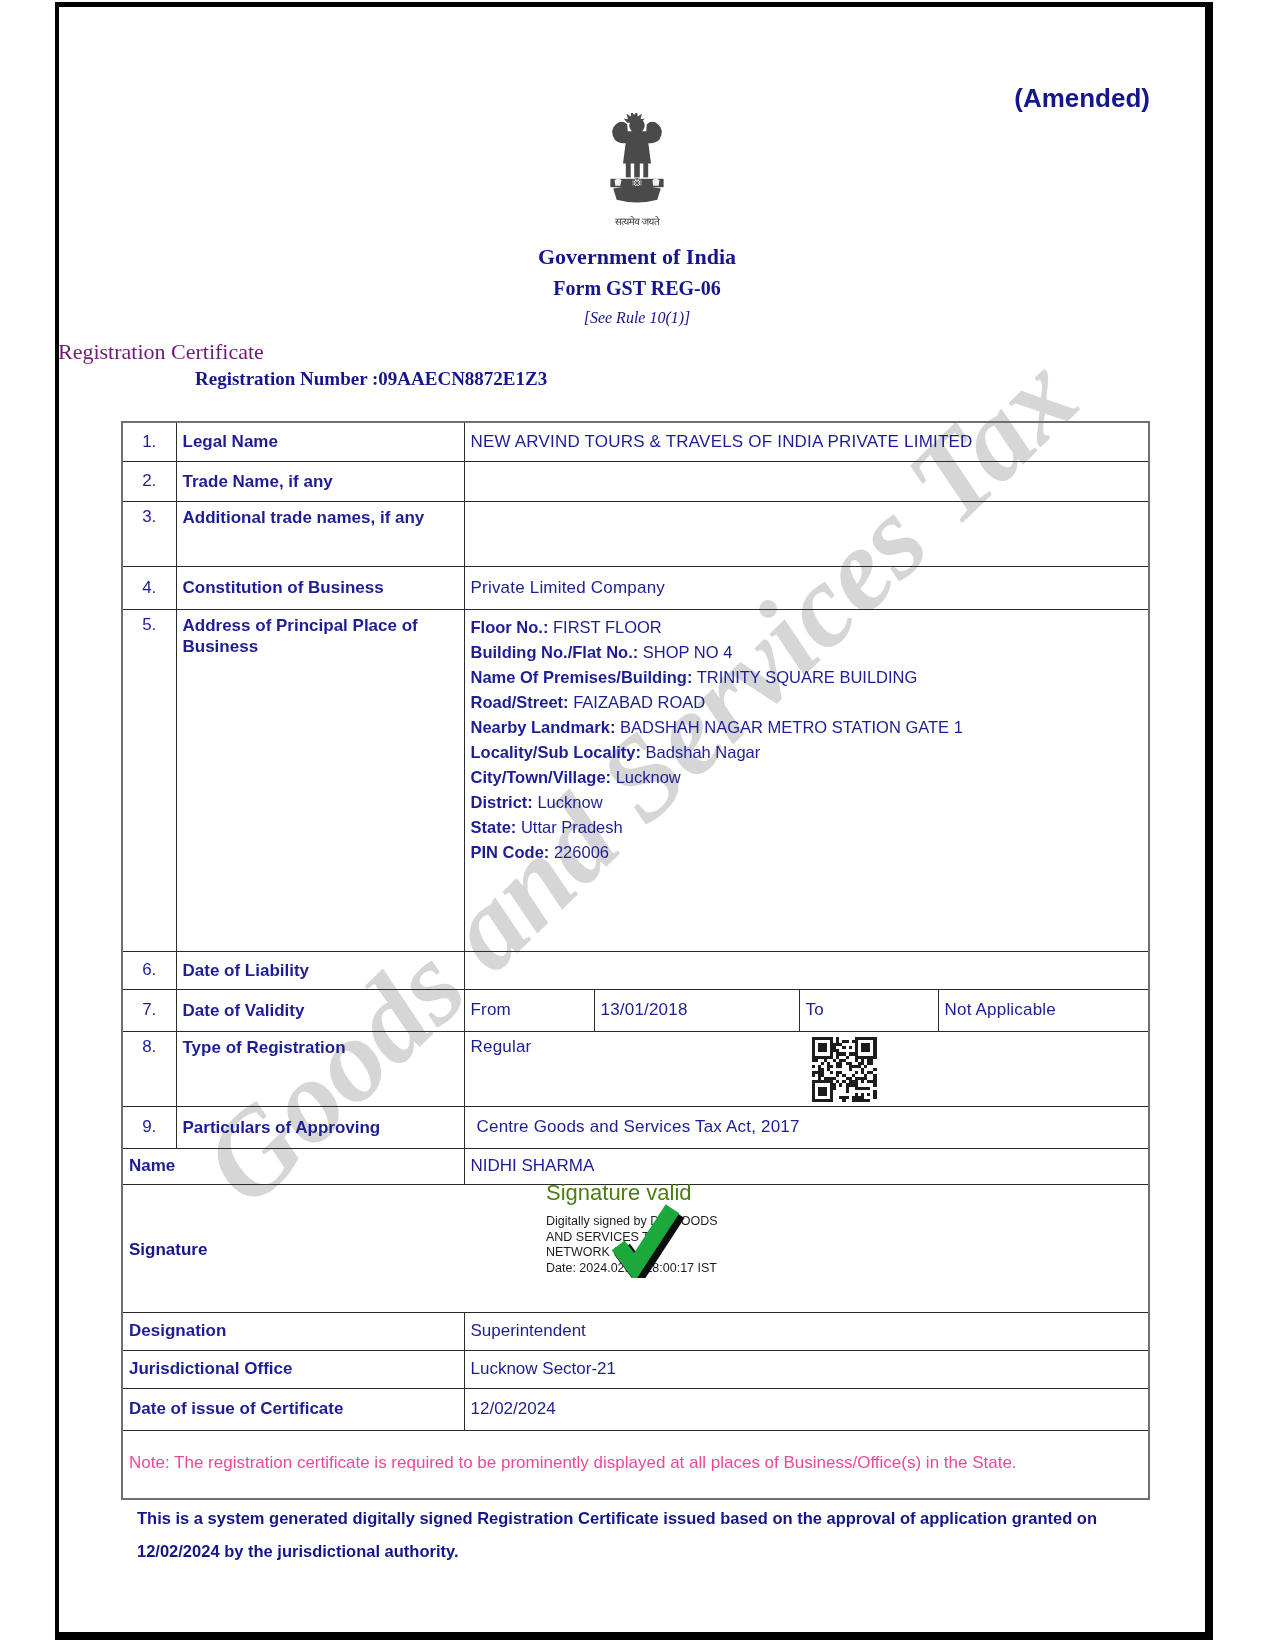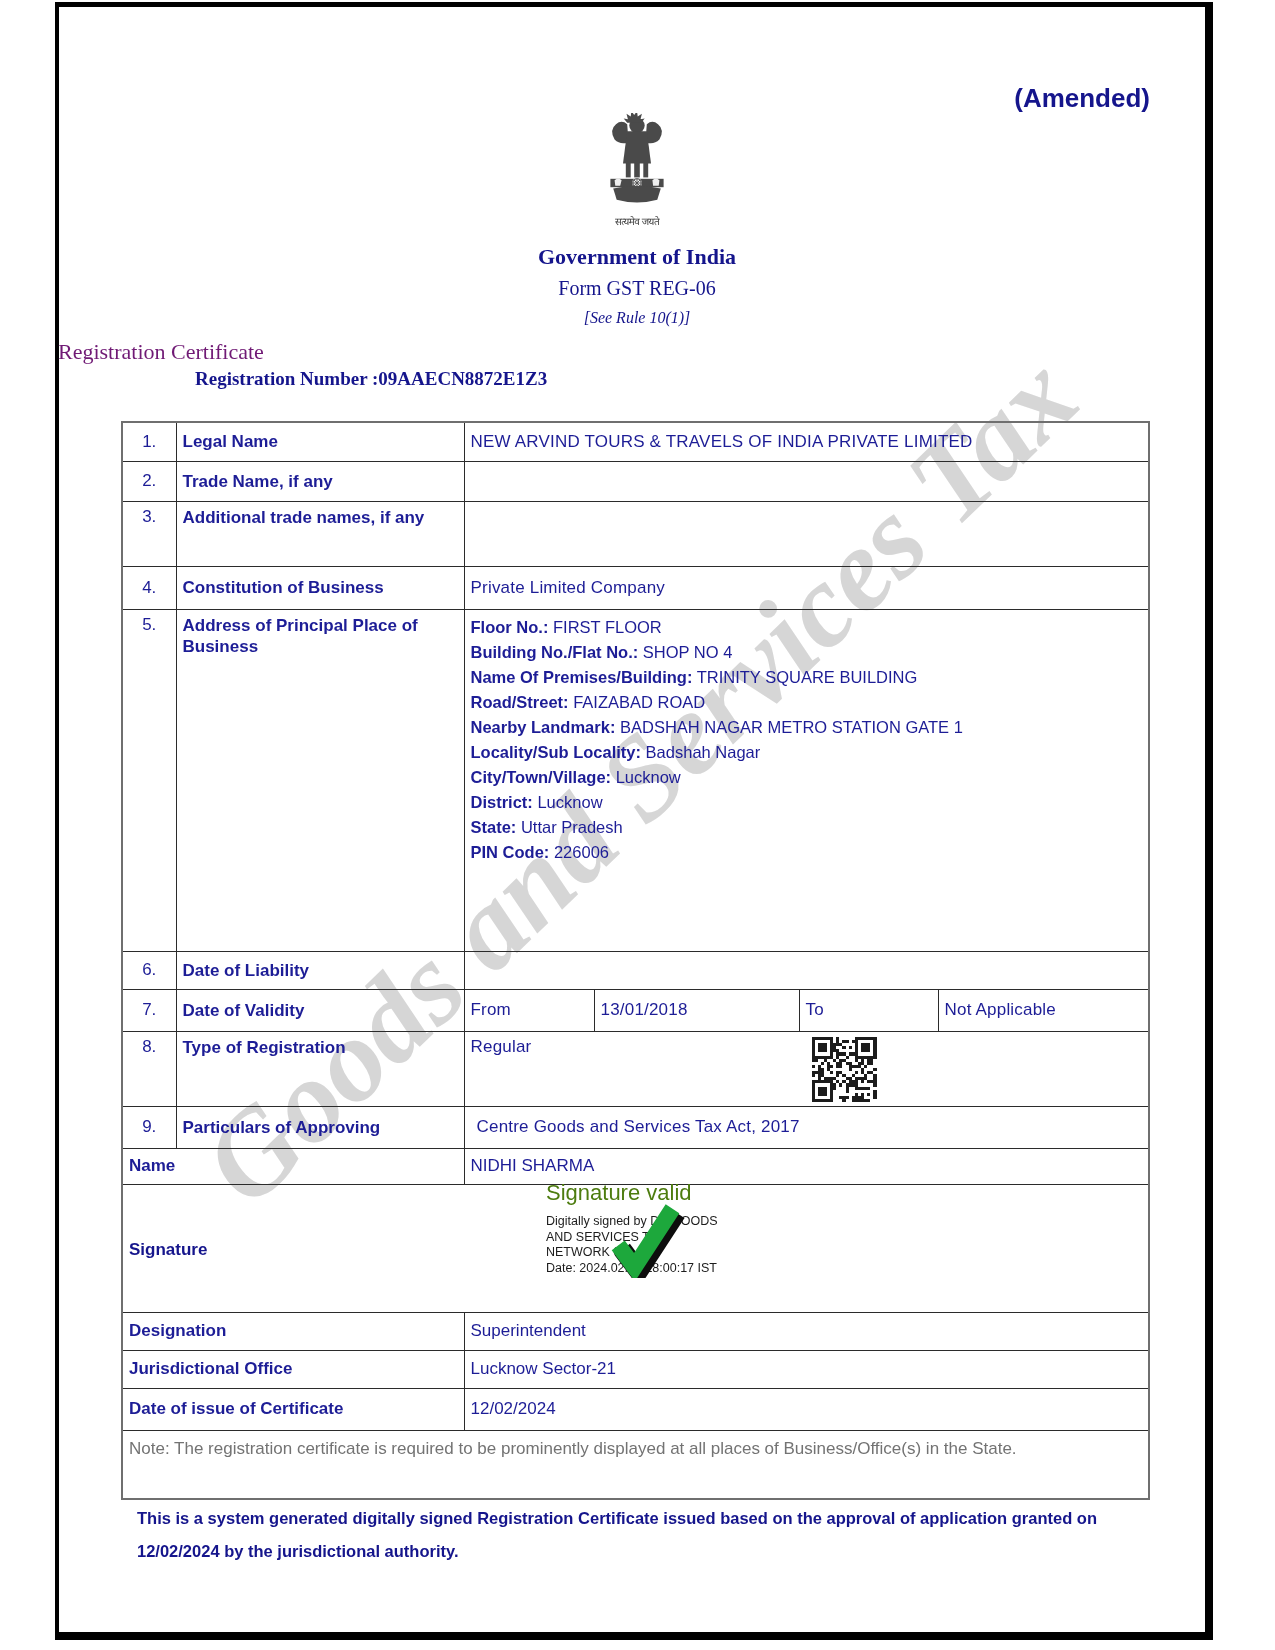--- a/index.html
+++ b/index.html
@@ -14,21 +14,21 @@
              font-family:"Liberation Serif",serif;font-weight:bold;font-style:italic;
              font-size:118px;color:#c9c9c9;opacity:.75;white-space:nowrap;z-index:0;}
   .content{position:absolute;left:0;top:0;width:1275px;height:1650px;z-index:2;}
   .amended{position:absolute;top:83px;right:125px;font-size:26px;font-weight:bold;color:#15158c;}
   .emblem{position:absolute;left:602px;top:113px;}
   .motto{position:absolute;left:58px;top:214px;width:1158px;text-align:center;
          font-size:10px;color:#3c3c3c;letter-spacing:-.5px;}
   .h-govt{position:absolute;top:244px;left:58px;width:1158px;text-align:center;
           font-family:"Liberation Serif",serif;font-weight:bold;font-size:22px;color:#15158c;}
   .h-form{position:absolute;top:277px;left:58px;width:1158px;text-align:center;
-          font-family:"Liberation Serif",serif;font-weight:normal;font-size:20px;color:#15158c;}
+          font-family:"Liberation Serif",serif;font-weight:bold;font-size:20px;color:#15158c;}
   .h-rule{position:absolute;top:309px;left:58px;width:1158px;text-align:center;
           font-family:"Liberation Serif",serif;font-style:italic;font-size:16px;color:#15158c;}
   .h-title{position:absolute;top:339px;left:58px;width:1158px;text-align:left;
            font-family:"Liberation Serif",serif;font-weight:normal;font-size:22px;color:#701a75;}
   .h-regno{position:absolute;top:368px;left:195px;
            font-family:"Liberation Serif",serif;font-weight:bold;font-size:19px;color:#15158c;}
   
   table.cert{position:absolute;left:121px;top:421px;width:1027px;border-collapse:collapse;
              table-layout:fixed;z-index:2;}
   table.cert td{border:1.5px solid #2b2b2b;padding:2px 6px;vertical-align:middle;
@@ -44,21 +44,21 @@
   
   .sig-cell{vertical-align:top;}
   .sig-label{font-weight:bold;font-size:17px;color:#15158c;padding:4px 0 0 0;}
   .sig-stamp{position:absolute;left:540px;top:1180px;width:260px;z-index:3;}
   .sig-valid{font-size:22px;color:#4d7c0f;margin-left:6px;font-family:"Liberation Sans",sans-serif;}
   .sig-lines{margin:8px 0 0 6px;font-size:12.5px;line-height:15.5px;color:#1c1c1c;}
   .sig-check{position:absolute;left:62px;top:22px;z-index:4;}
   
   td.off-lbl{font-weight:bold;font-size:17px;}
   td.off-val{font-size:18px;}
-  .note-text{font-size:17px;line-height:22px;color:#737373;max-width:935px;padding:2px 0;}
+  .note-text{font-size:17px;line-height:22px;color:#ec4899;max-width:935px;padding:2px 0;margin-top:14px;}
   .footer{position:absolute;left:137px;top:1502px;width:975px;
           font-size:16.5px;font-weight:bold;line-height:33px;color:#15158c;}
   .qr{position:absolute;left:811px;top:1037px;z-index:3;}
 </style>
 </head>
 <body>
 
 <div class="page">
 
   <div class="watermark">Goods and Services Tax</div>

